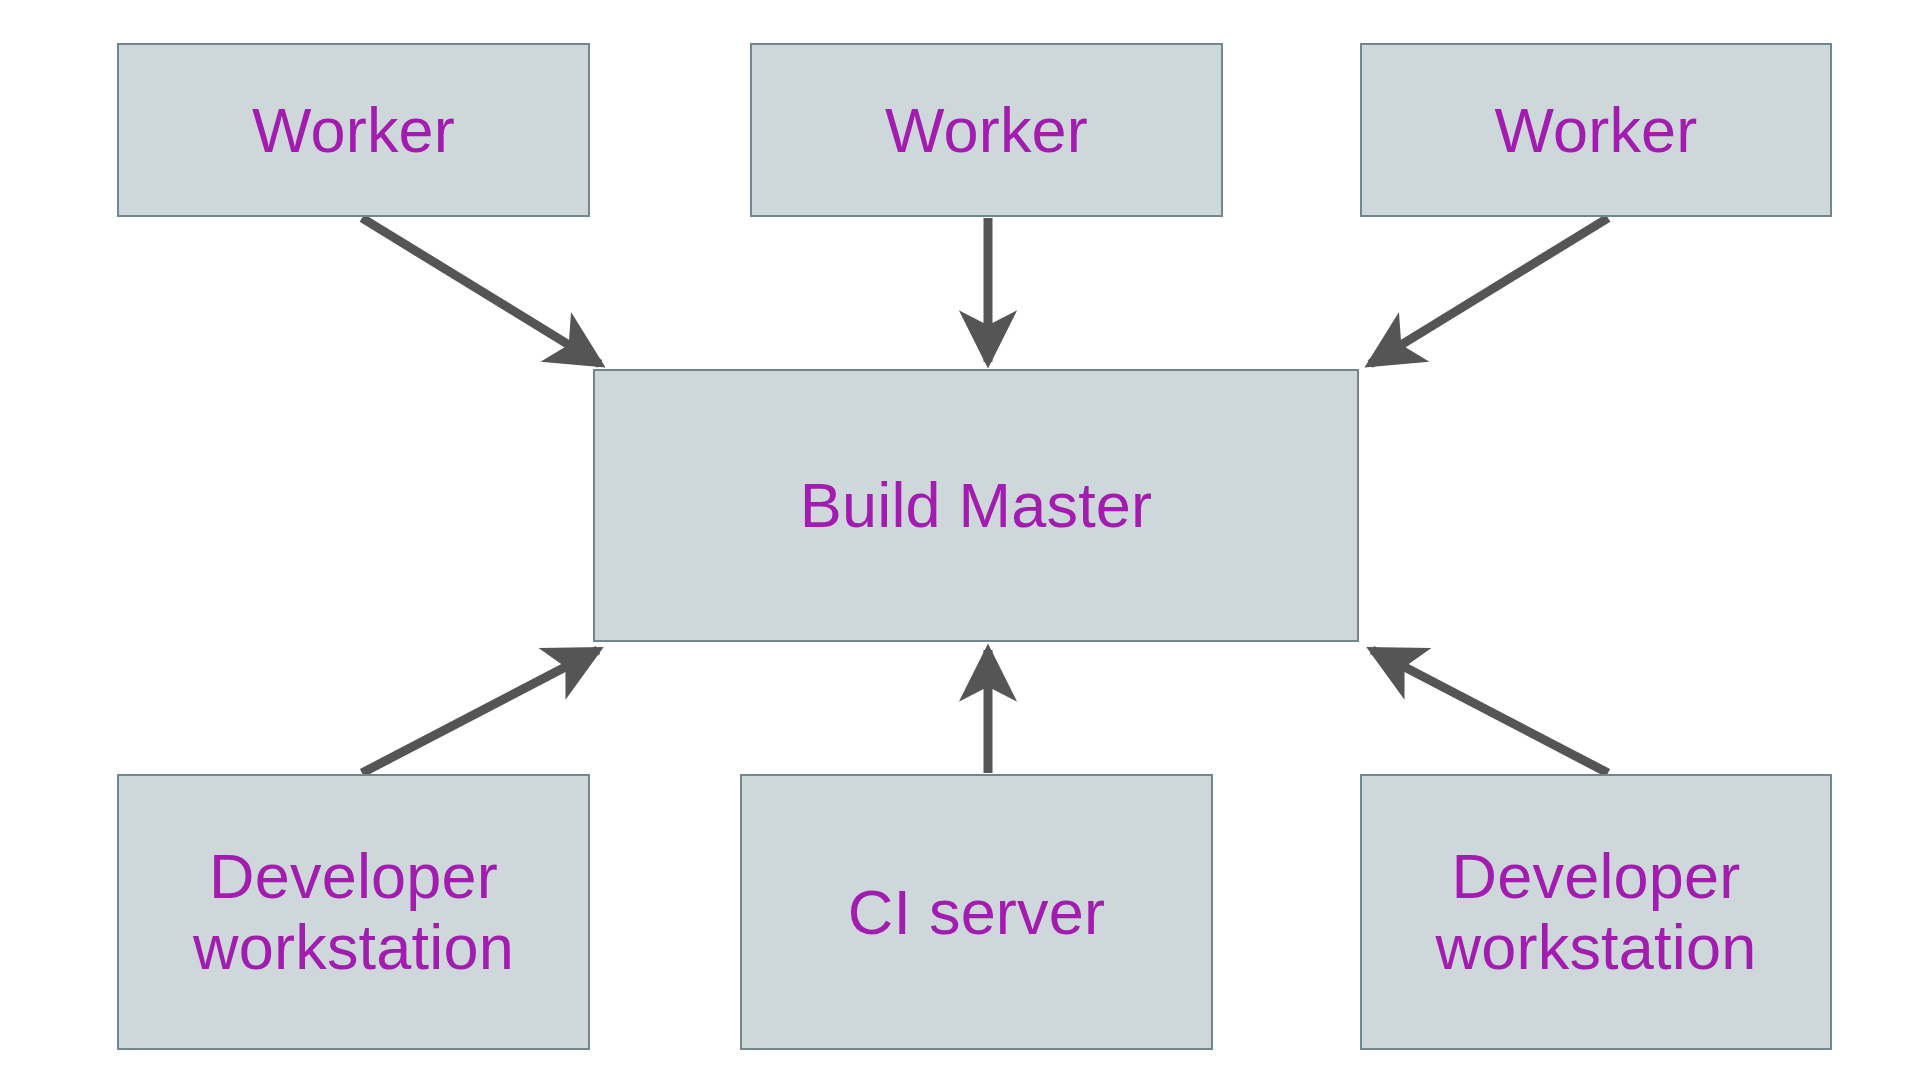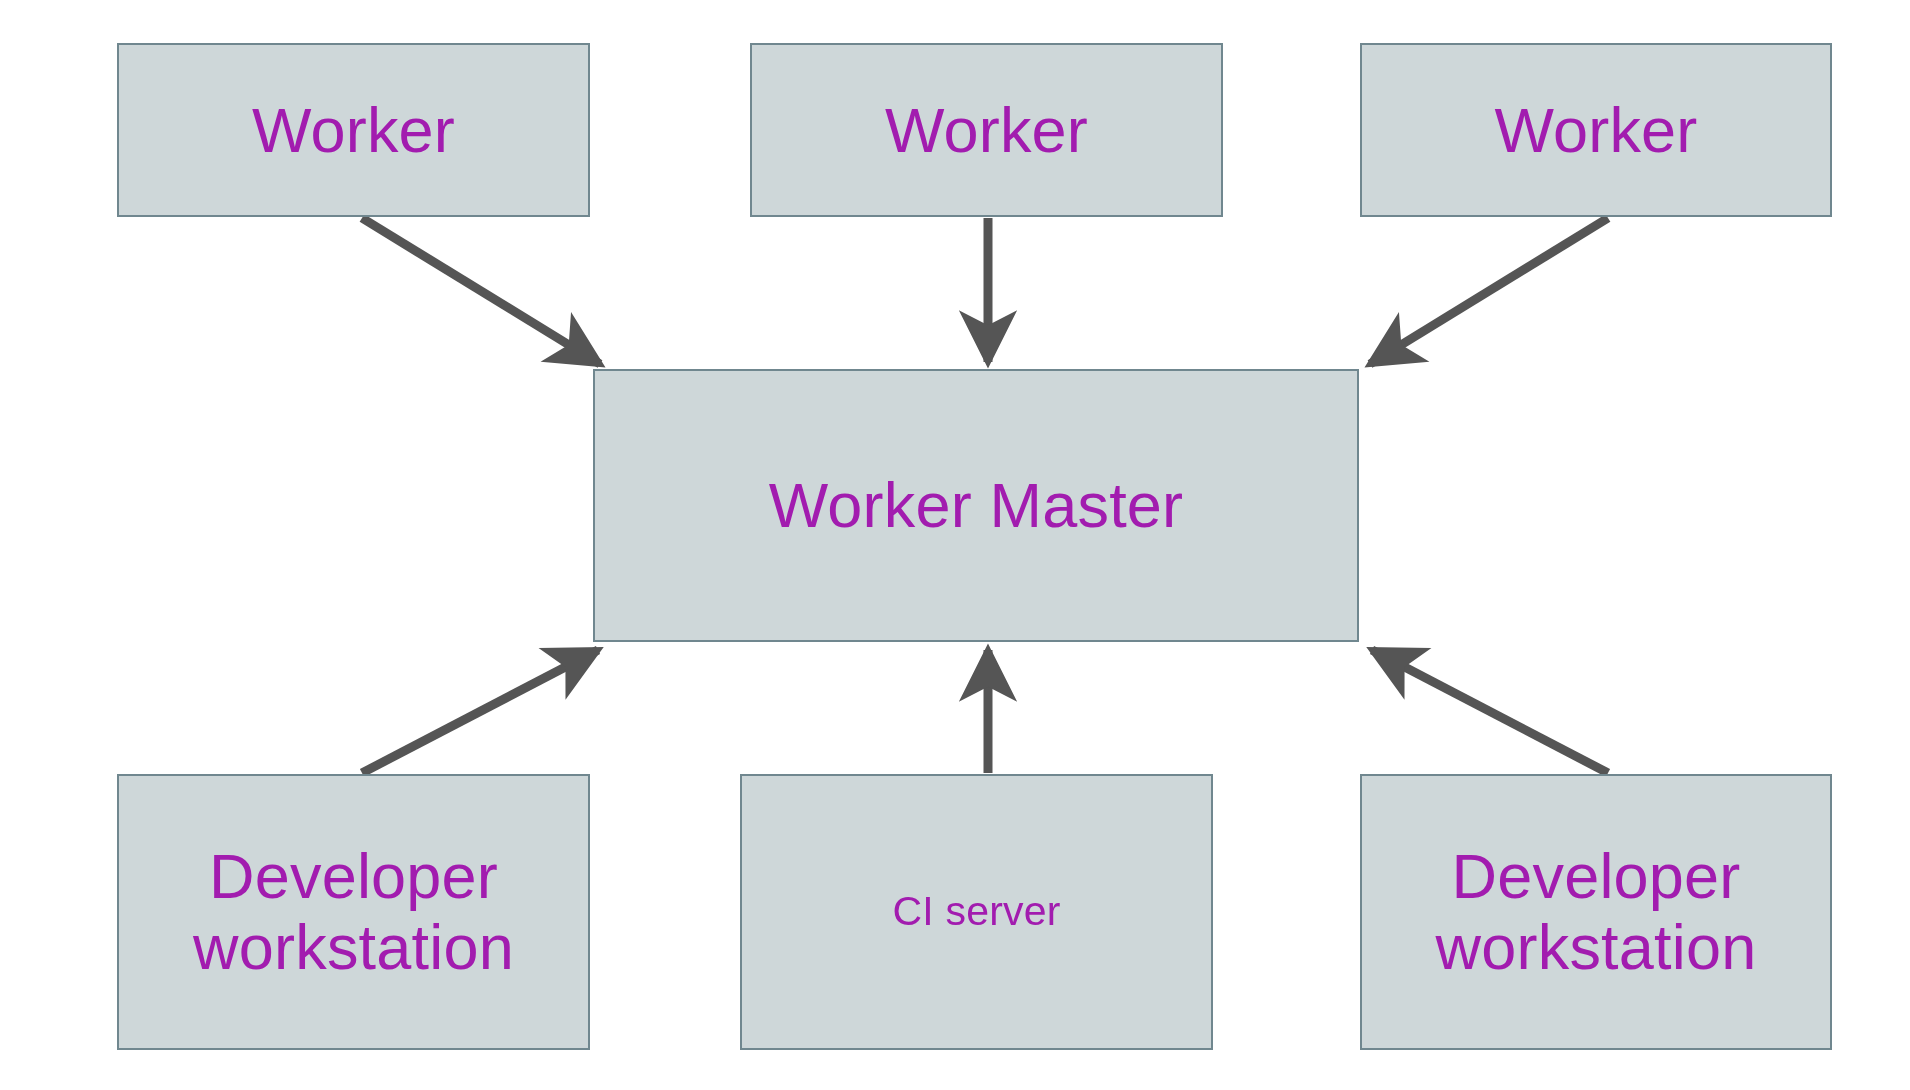--- a/index.html
+++ b/index.html
@@ -51,21 +51,21 @@
   
   #node-worker-1 { left: 117px;  top: 43px;  width: 473px; height: 174px; font-size: 63px; }
   #node-worker-2 { left: 750px;  top: 43px;  width: 473px; height: 174px; font-size: 63px; }
   #node-worker-3 { left: 1360px; top: 43px;  width: 472px; height: 174px; font-size: 63px; }
 
   
   #node-build-master { left: 593px; top: 369px; width: 766px; height: 273px; font-size: 63px; }
 
   
   #node-dev-ws-1 { left: 117px;  top: 774px; width: 473px; height: 276px; font-size: 63px; }
-  #node-ci-server { left: 740px; top: 774px; width: 473px; height: 276px; font-size: 41px; }
+  #node-ci-server { left: 740px; top: 774px; width: 473px; height: 276px; font-size: 63px; }
   #node-dev-ws-2 { left: 1360px; top: 774px; width: 472px; height: 276px; font-size: 63px; }
 </style>
 </head>
 <body>
 
 <div id="canvas">
 
   <svg id="edges" viewBox="0 0 1910 1090" width="1910" height="1090" xmlns="http://www.w3.org/2000/svg">
     <defs>
       <marker id="arrow" viewBox="0 0 12 12" refX="10.2" refY="6" markerWidth="7.2" markerHeight="7.2" orient="auto-start-reverse">
@@ -92,21 +92,21 @@
 
   <div class="node" id="node-worker-2">
     <span class="node-label">Worker</span>
   </div>
 
   <div class="node" id="node-worker-3">
     <span class="node-label">Worker</span>
   </div>
 
   <div class="node" id="node-build-master">
-    <span class="node-label">Worker Master</span>
+    <span class="node-label">Build Master</span>
   </div>
 
   <div class="node" id="node-dev-ws-1">
     <span class="node-label">Developer
 workstation</span>
   </div>
 
   <div class="node" id="node-ci-server">
     <span class="node-label">CI server</span>
   </div>

